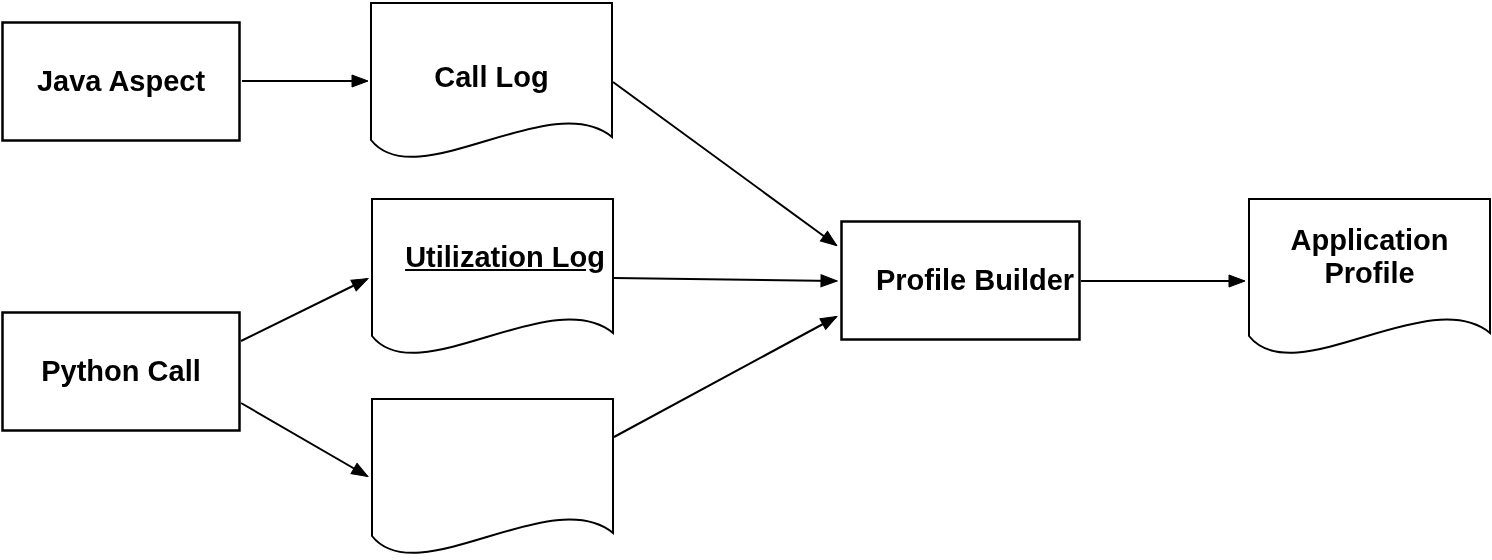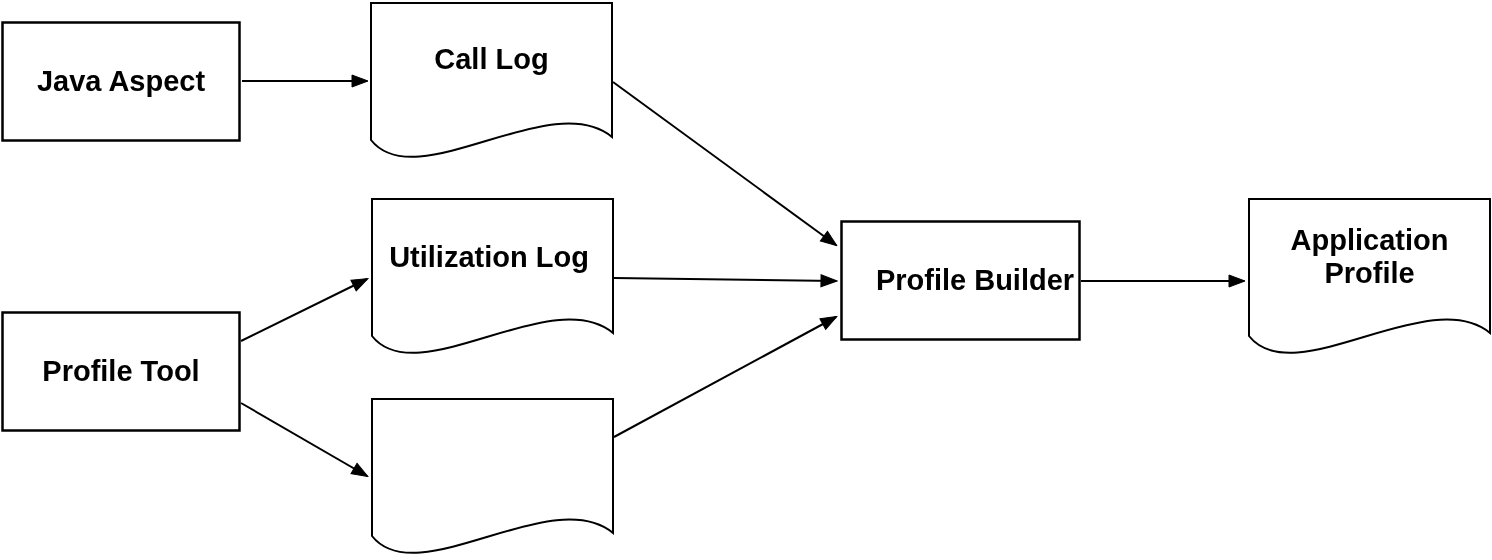--- a/index.html
+++ b/index.html
@@ -74,24 +74,24 @@
 
       <path class="shape doc-shape" transform="translate(371,3)" d="M0,0 H241 V134 C180,84 45,194 0,137 Z"></path>
       <path class="shape doc-shape" transform="translate(372,199)" d="M0,0 H241 V134 C180,84 45,194 0,137 Z"></path>
       <path class="shape doc-shape" transform="translate(372,399)" d="M0,0 H241 V134 C180,84 45,194 0,137 Z"></path>
       <path class="shape doc-shape" transform="translate(1249,199)" d="M0,0 H241 V134 C180,84 45,194 0,137 Z"></path>
     </g>
   </svg>
 
   <div class="node-label" style="left:2px;   top:22px;  width:238px; height:118px;">Java Aspect</div>
 
-  <div class="node-label" style="left:371px; top:3px;   width:241px; height:112px;">Call Log</div>
+  <div class="node-label" style="left:371px; top:21px;   width:241px; height:112px;">Call Log</div>
 
-  <div class="node-label" style="left:2px;   top:312px; width:238px; height:118px;">Profile Tool</div>
+  <div class="node-label" style="left:2px;   top:312px; width:238px; height:118px;">Python Call</div>
 
-  <div class="node-label" style="left:368px; top:199px; width:242px; height:116px;">Utilization Log</div>
+  <div class="node-label" style="left:384px; top:199px; width:242px; height:116px;text-decoration:underline;">Utilization Log</div>
 
 
   <div class="node-label" style="left:841px; top:221px; width:268px; height:119px;">Profile Builder</div>
 
   <div class="node-label" style="left:1259px; top:199px; width:221px; height:116px;">Application Profile</div>
 
 </div>
 
 </body></html>

